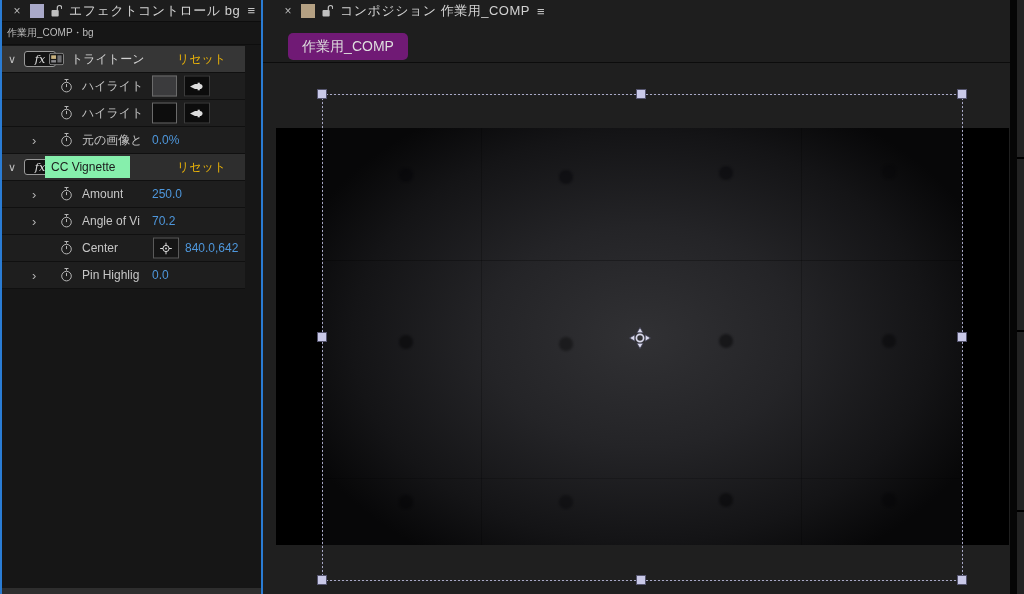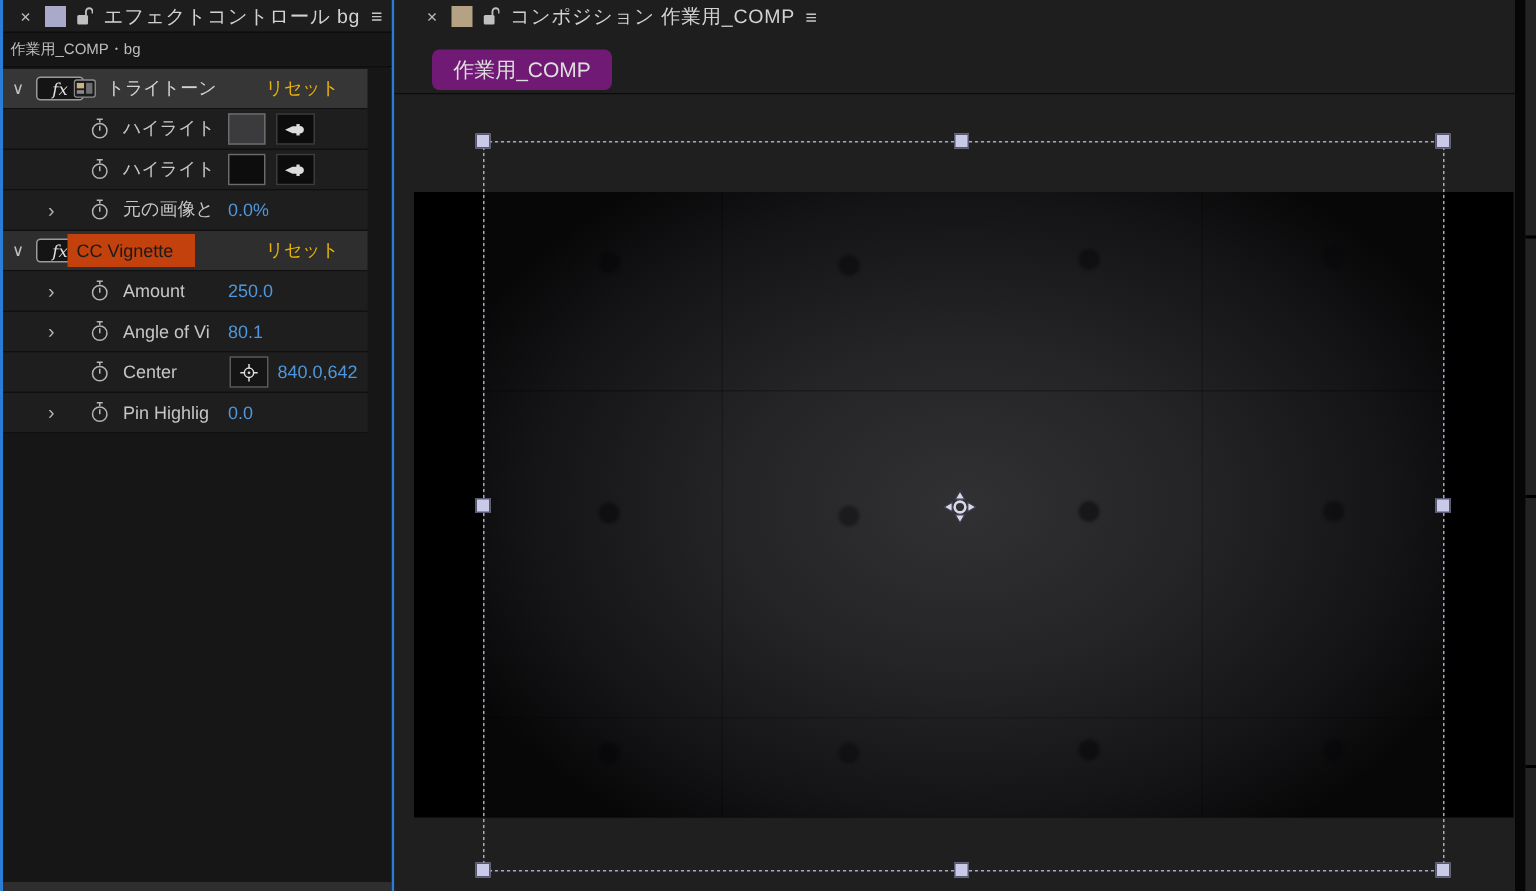--- a/index.html
+++ b/index.html
@@ -30,21 +30,21 @@
   .row.fx-head { background:#363636; }
   .row.fx-head.vg { background:#2e2e2e; }
   .row > * { position:absolute; top:50%; transform:translateY(-50%); }
   .tw-exp { left:6px; color:#c0c0c0; font-size:11px; }
   .tw-col { left:30px; color:#b4b4b4; font-size:13px; }
   .fx-badge { left:22px; width:32px; height:16px; border:1px solid #9a9a9a; border-radius:3px;
               background:#141414; color:#e2e2e2; font:italic 11px "DejaVu Serif",serif;
               display:flex; align-items:center; justify-content:center; }
   .fx-ico { left:47px; display:flex; }
   .fx-name { left:69px; color:#d2d2d2; }
-  .fx-name-box { left:43px; width:85px; height:22px; background:#c2410c; color:#1b1b1b;
+  .fx-name-box { left:43px; width:85px; height:22px; background:#86efac; color:#1b1b1b;
                  display:flex; align-items:center; padding-left:6px; font-size:12px; }
   .reset-link { left:147px; color:#eab308;margin-left:28px; }
   .sw { left:58px; display:flex; }
   .p-label { left:80px; color:#c6c6c6; white-space:nowrap; overflow:hidden; max-width:70px; }
   .p-value { left:150px; color:#4e97dc; white-space:nowrap; overflow:hidden; max-width:92px; }
   .swatch { left:150px; width:25px; height:21px; border:1px solid #6b6b6b; }
   .swatch.hl { background:#3b3b3d; }
   .swatch.mid { background:#1c1c1e; }
   .swatch.shd { background:#0d0d0d; }
   .dropper-btn { left:182px; width:26px; height:21px; background:#0c0c0c; border:1px solid #3c3c3c;
@@ -209,21 +209,21 @@
       <span class="tw-col">›</span>
       <span class="sw">
         <svg width="13" height="15" viewBox="0 0 13 15">
             <line x1="4.5" y1="1" x2="8.5" y2="1" stroke="#b5b5b5"></line>
             <line x1="6.5" y1="1" x2="6.5" y2="3.2" stroke="#b5b5b5"></line>
             <circle cx="6.5" cy="8.6" r="4.8" fill="none" stroke="#b5b5b5"></circle>
             <line x1="6.5" y1="8.6" x2="6.5" y2="5.4" stroke="#b5b5b5"></line>
           </svg>
       </span>
       <span class="p-label">Angle of Vi</span>
-      <span class="p-value">80.1</span>
+      <span class="p-value">70.2</span>
     </div>
 
     <div class="row">
       <span class="sw">
         <svg width="13" height="15" viewBox="0 0 13 15">
             <line x1="4.5" y1="1" x2="8.5" y2="1" stroke="#b5b5b5"></line>
             <line x1="6.5" y1="1" x2="6.5" y2="3.2" stroke="#b5b5b5"></line>
             <circle cx="6.5" cy="8.6" r="4.8" fill="none" stroke="#b5b5b5"></circle>
             <line x1="6.5" y1="8.6" x2="6.5" y2="5.4" stroke="#b5b5b5"></line>
           </svg>

